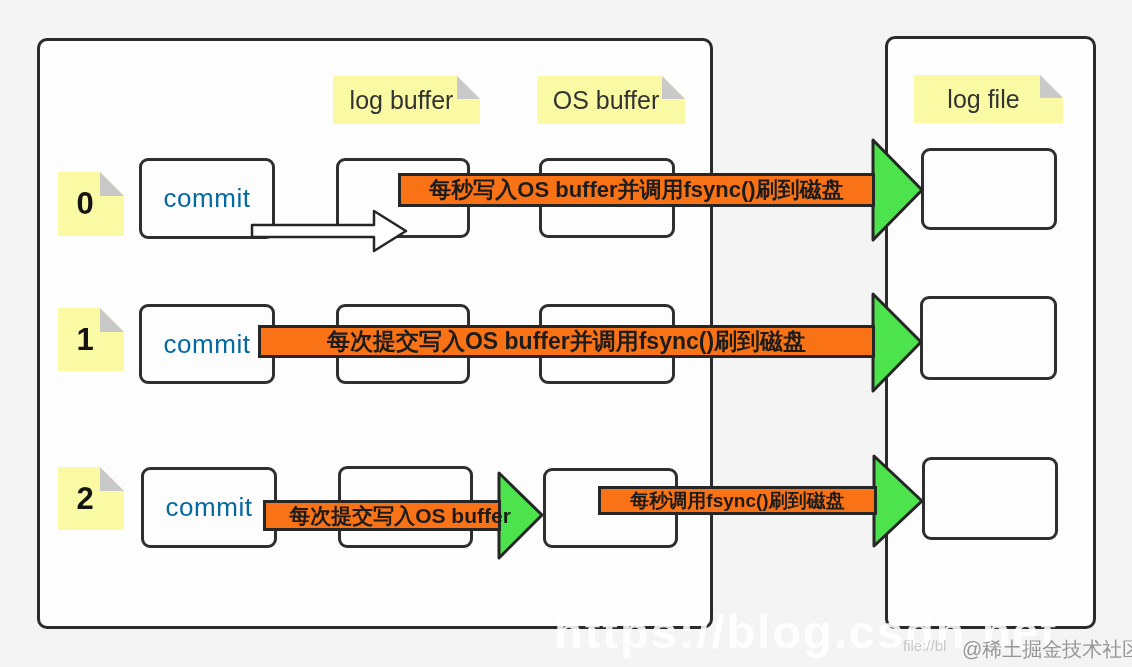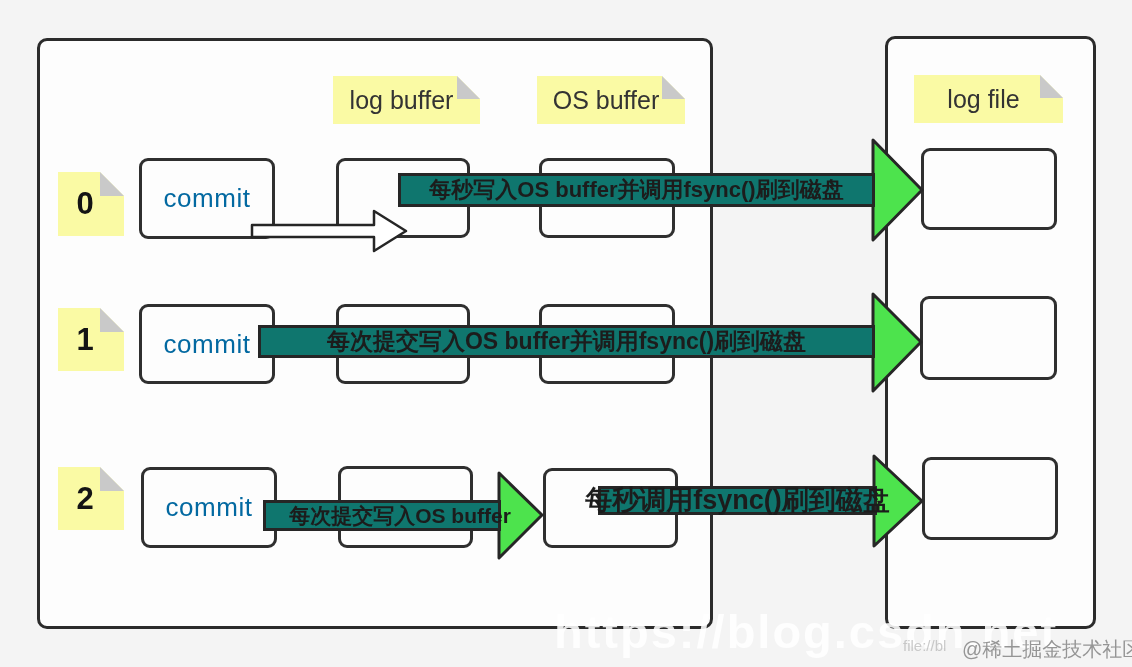--- a/index.html
+++ b/index.html
@@ -48,21 +48,21 @@
   }
   .num-label{
     font-size:31px;font-weight:bold;color:#141414;padding-right:12px;
   }
   #arrow-overlay{
     position:absolute;left:0;top:0;width:1132px;height:667px;
     z-index:25;pointer-events:none;
   }
   .band{
     position:absolute;
-    background:#0f766e;
+    background:#f97316;
     border:3px solid #262626;
     box-sizing:border-box;
     z-index:30;
     display:flex;align-items:center;justify-content:center;
     font-weight:bold;color:#1c1c1c;
     white-space:nowrap;
     line-height:1;
   }
   .wm{position:absolute;z-index:50;white-space:nowrap;pointer-events:none;}
   #wm-big{
@@ -159,19 +159,19 @@
 
     <polygon points="873,140 922,190 873,240" fill="#4de34d" stroke="#262626" stroke-width="3" stroke-linejoin="round"></polygon>
     <polygon points="873,294 921,342 873,391" fill="#4de34d" stroke="#262626" stroke-width="3" stroke-linejoin="round"></polygon>
     <polygon points="499,473 542,515 499,558" fill="#4de34d" stroke="#262626" stroke-width="3" stroke-linejoin="round"></polygon>
     <polygon points="874,456 922,501 874,546" fill="#4de34d" stroke="#262626" stroke-width="3" stroke-linejoin="round"></polygon>
   </svg>
 
   <div class="band" style="left:398px;top:173px;width:477px;height:34px;font-size:22px;">每秒写入OS buffer并调用fsync()刷到磁盘</div>
   <div class="band" style="left:258px;top:325px;width:617px;height:33px;font-size:23px;">每次提交写入OS buffer并调用fsync()刷到磁盘</div>
   <div class="band" style="left:263px;top:500px;width:238px;height:31px;font-size:21px;padding-left:36px;">每次提交写入OS buffer</div>
-  <div class="band" style="left:598px;top:486px;width:279px;height:29px;font-size:27px;">每秒调用fsync()刷到磁盘</div>
+  <div class="band" style="left:598px;top:486px;width:279px;height:29px;font-size:19px;">每秒调用fsync()刷到磁盘</div>
 
   <div class="wm" id="wm-big">https://blog.csdn.net</div>
   <div class="wm" id="wm-small">file://bl</div>
   <div class="wm" id="wm-community">@稀土掘金技术社区</div>
 
 </div>
 
 </body></html>

